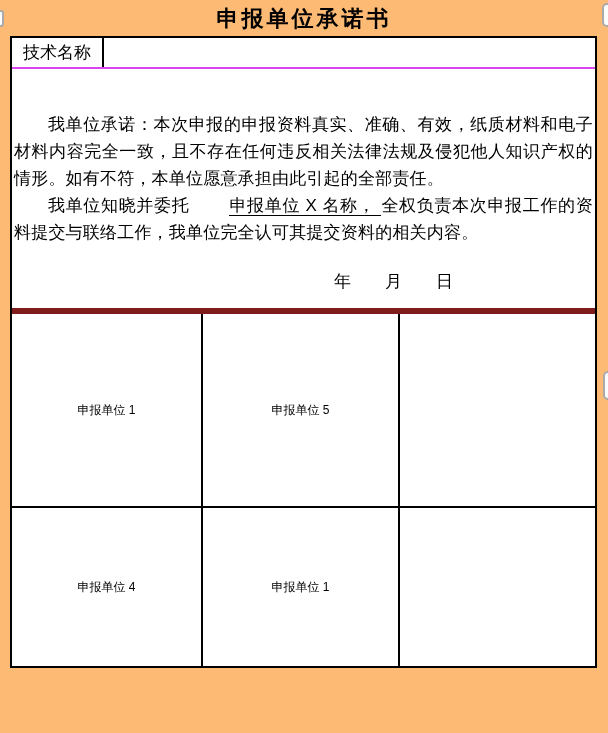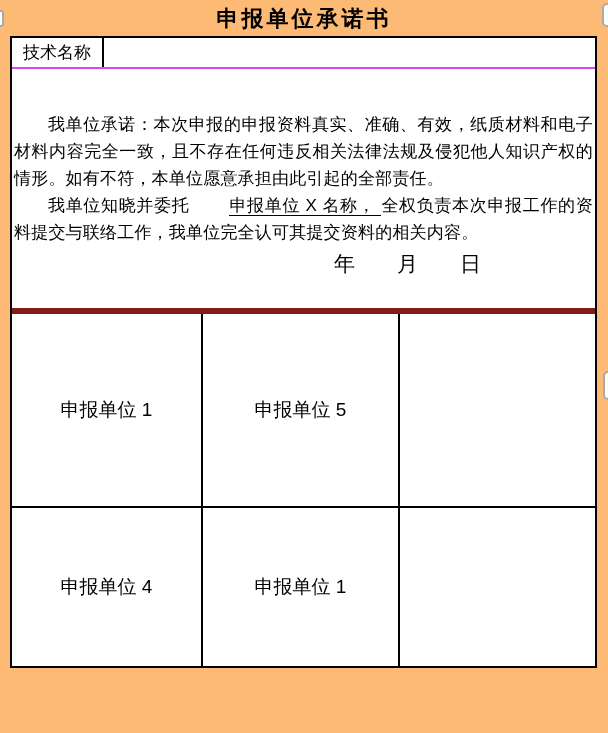--- a/index.html
+++ b/index.html
@@ -63,36 +63,36 @@
     text-align: justify;
     text-indent: 2em;
     letter-spacing: 0.2px;
   }
   .u-line {
     border-bottom: 1px solid #000000;
     padding-right: 6px;
     margin-left: 40px;
   }
   .date-line {
-    margin-top: 4px;
+    margin-top: 22px;
     padding-left: 320px;
     white-space: nowrap;
-    font-size: 21px;
+    font-size: 17px;
   }
   .row-units {
     display: grid;
     grid-template-columns: 191px 197px 1fr;
   }
   .row-units-1 { height: 194px; border-bottom: 2px solid #000000; }
   .row-units-2 { height: 158px; }
   .unit-cell {
     display: flex;
     align-items: center;
     justify-content: center;
-    font-size: 19px;
+    font-size: 12px;
     white-space: nowrap;
   }
   .unit-cell.b-r { border-right: 2px solid #000000; }
   
   .frag {
     position: absolute;
     box-sizing: border-box;
     background: #fdfdfd;
     border: 2px solid #aaaaaa;
     border-radius: 5px;

